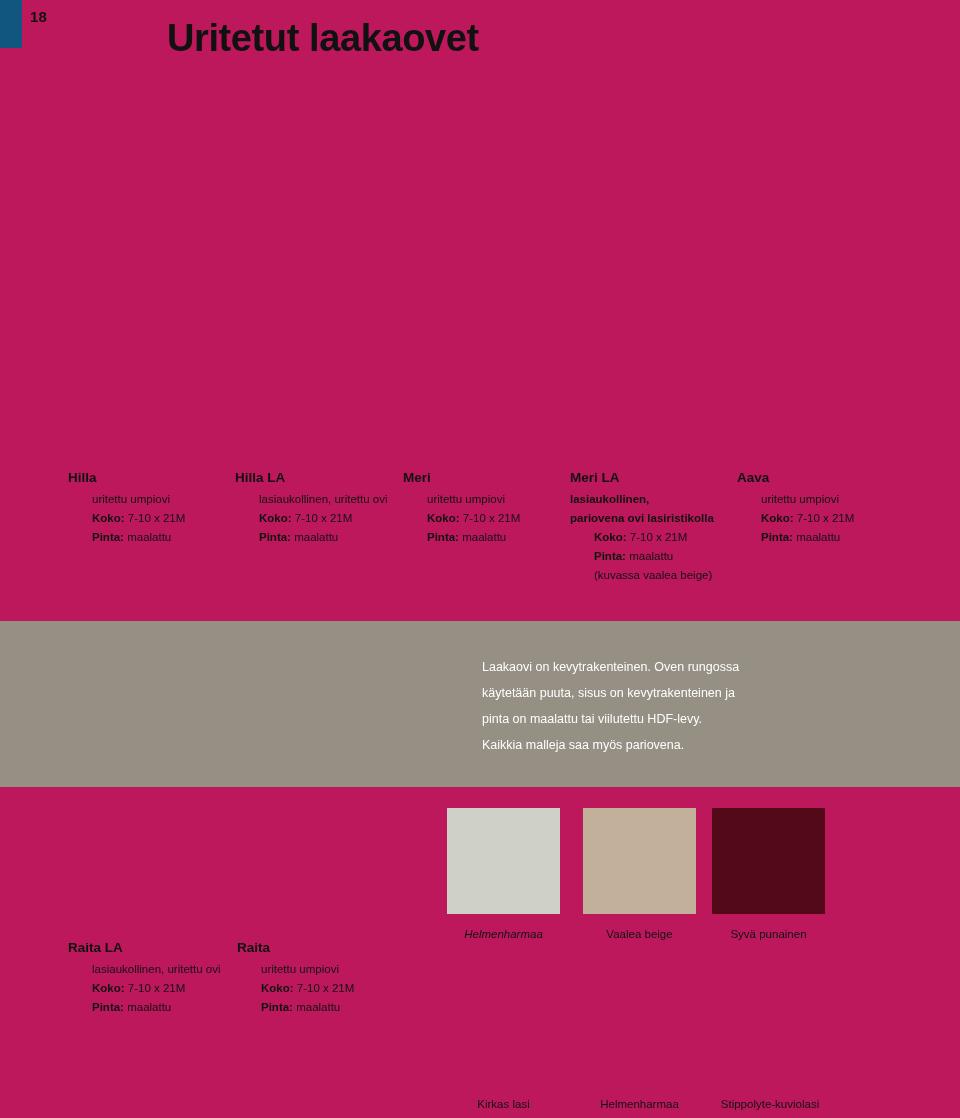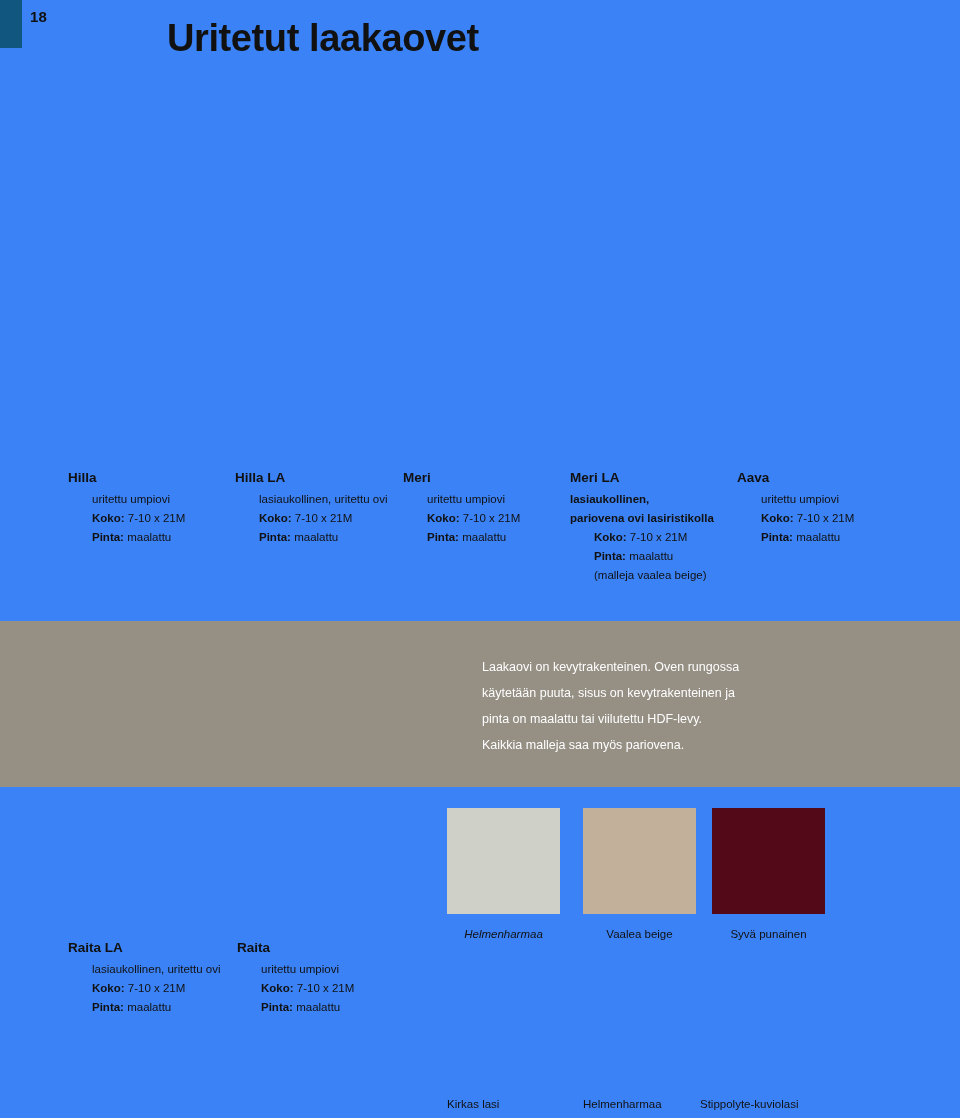--- a/index.html
+++ b/index.html
@@ -10,21 +10,21 @@
   }
   body {
     font-family: "Liberation Sans", "DejaVu Sans", sans-serif;
     color: #111111;
     -webkit-font-smoothing: antialiased;
   }
   #page {
     position: relative;
     width: 960px;
     height: 1118px;
-    background: #3b82f6;
+    background: #be185d;
     overflow: hidden;
   }
 
   
   .page-tab {
     position: absolute;
     left: 0;
     top: 0;
     width: 22px;
     height: 48px;
@@ -139,21 +139,21 @@
   .swatch-label-3 { left: 712px; width: 113px; }
 
   
   .glass-label {
     position: absolute;
     top: 1096px;
     font-size: 11.5px;
     line-height: 16px;
     color: #111111;
     white-space: nowrap;
-    text-align: left;
+    text-align: center;
   }
   .glass-label-1 { left: 447px; width: 113px; }
   .glass-label-2 { left: 583px; width: 113px; }
   .glass-label-3 { left: 700px; width: 140px; }
 </style>
 </head>
 <body>
 
 <div id="page">
 
@@ -181,21 +181,21 @@
     <div class="spec-line"><span class="k">Koko:</span> <span>7-10 x 21M</span></div>
     <div class="spec-line"><span class="k">Pinta:</span> <span>maalattu</span></div>
   </div>
 
   <div class="spec-col col-meri-la">
     <div class="spec-name">Meri LA</div>
     <div class="spec-sub">lasiaukollinen,</div>
     <div class="spec-sub">pariovena ovi lasiristikolla</div>
     <div class="spec-line"><span class="k">Koko:</span> <span>7-10 x 21M</span></div>
     <div class="spec-line"><span class="k">Pinta:</span> <span>maalattu</span></div>
-    <div class="spec-line">(malleja vaalea beige)</div>
+    <div class="spec-line">(kuvassa vaalea beige)</div>
   </div>
 
   <div class="spec-col col-aava">
     <div class="spec-name">Aava</div>
     <div class="spec-line">uritettu umpiovi</div>
     <div class="spec-line"><span class="k">Koko:</span> <span>7-10 x 21M</span></div>
     <div class="spec-line"><span class="k">Pinta:</span> <span>maalattu</span></div>
   </div>
 
   <div class="info-band"></div>

